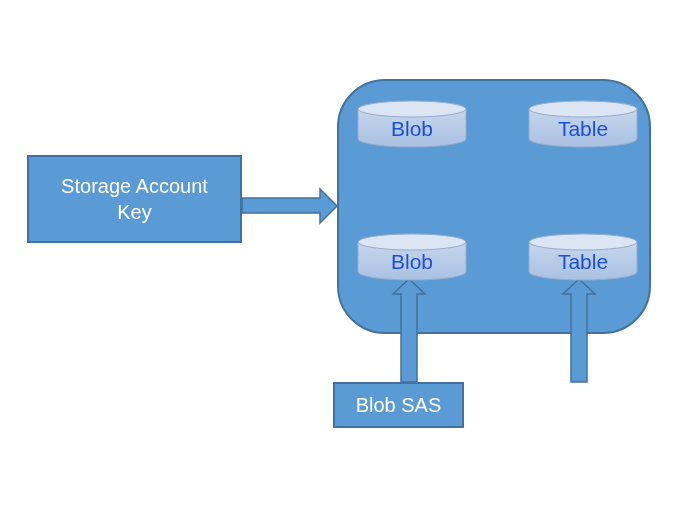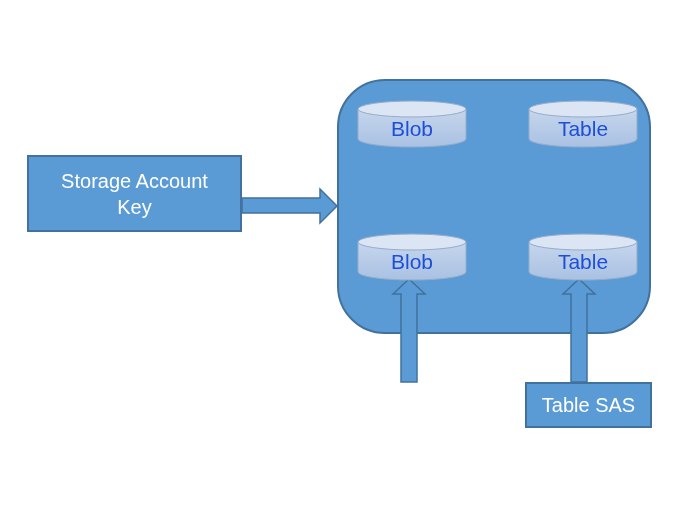--- a/index.html
+++ b/index.html
@@ -25,21 +25,21 @@
     color: #ffffff;
     display: flex;
     align-items: center;
     justify-content: center;
     text-align: center;
     font-size: 20px;
     line-height: 26px;
   }
   .key-box {
     left: 27px; top: 155px;
-    width: 215px; height: 77px;
+    width: 215px; height: 88px;
     padding: 0 26px;
   }
   .blob-sas-box {
     left: 333px; top: 382px;
     width: 131px; height: 46px;
   }
   .table-sas-box {
     left: 525px; top: 382px;
     width: 127px; height: 46px;
   }
@@ -157,18 +157,18 @@
           <stop offset="0" stop-color="#c6d6ec"></stop>
           <stop offset="1" stop-color="#a9c1e3"></stop>
         </linearGradient>
       </defs>
       <path d="M1 9 L1 39 A54 8 0 0 0 109 39 L109 9 Z" fill="url(#cylGrad4)" stroke="#95acca" stroke-width="1"></path>
       <ellipse cx="55" cy="9" rx="54" ry="8" fill="#dbe5f3" stroke="#95acca" stroke-width="1"></ellipse>
     </svg>
     <div class="cyl-label">Table</div>
   </div>
 
+  <div class="blue-box blob-sas-box">
+    <span>Blob SAS</span>
+  </div>
 
-  <div class="blue-box table-sas-box">
-    <span>Table SAS</span>
-  </div>
 
 </div>
 
 </body></html>

